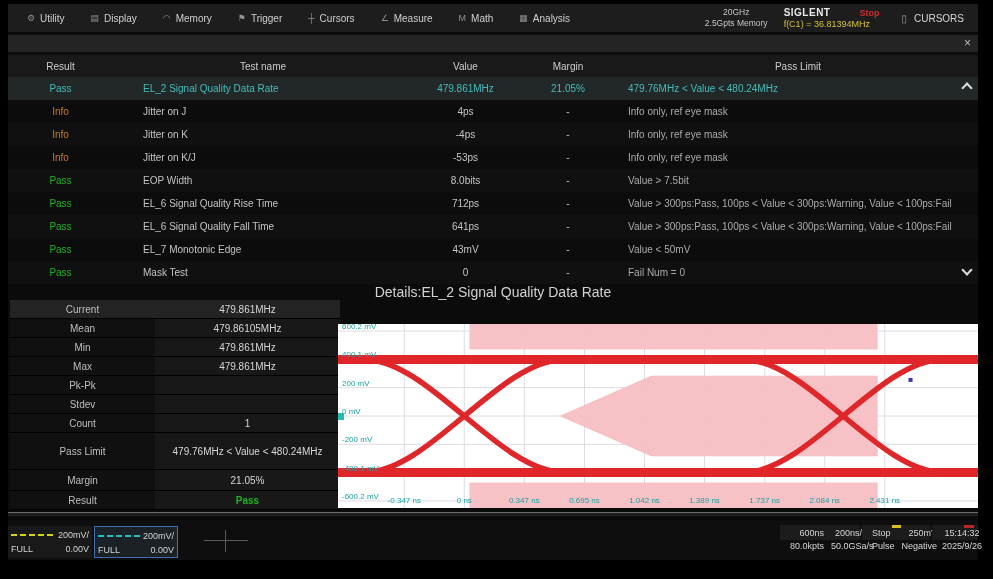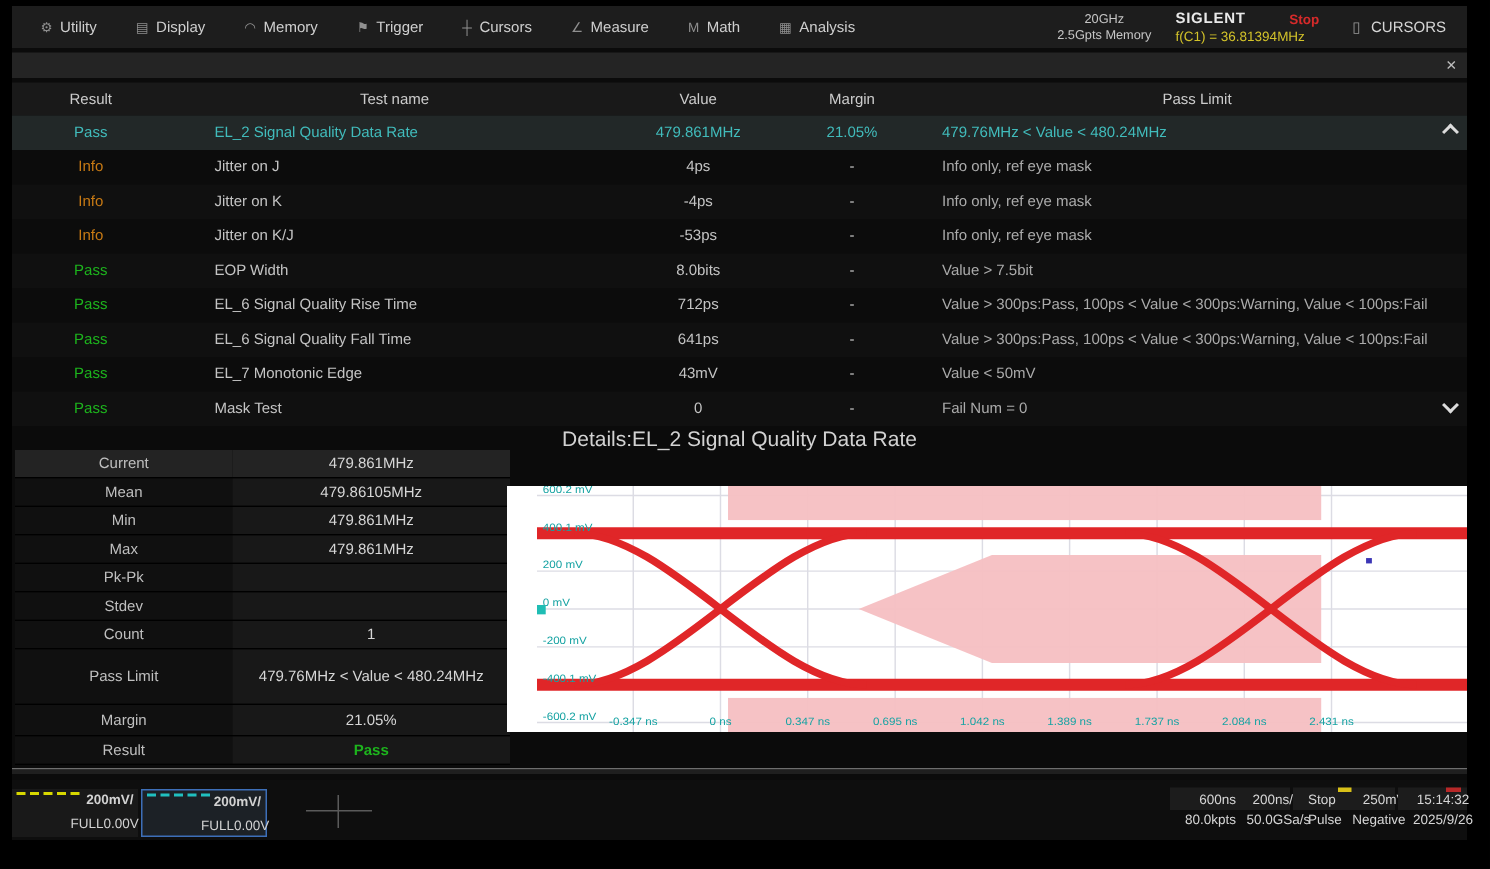--- a/index.html
+++ b/index.html
@@ -59,37 +59,37 @@
   .d-row.tall { height:37px; }
   .d-row.mid { height:21px; }
   .d-label { width:145px; text-align:center; color:#bfbfbf; background:#101010; height:100%;
              display:flex; align-items:center; justify-content:center; }
   .d-value { flex:1; text-align:center; color:#d6d6d6; background:#181818; height:100%;
              display:flex; align-items:center; justify-content:center; }
   .d-row.first .d-label, .d-row.first .d-value { background:#232323; }
   .d-value.green { color:#1db41d; font-weight:bold; }
 
   
-  .eye { position:absolute; left:330px; top:320px; width:640px; height:164px; background:#ffffff;padding-left:20px; }
+  .eye { position:absolute; left:330px; top:320px; width:640px; height:184px; background:#ffffff; }
   .eye svg { display:block; width:100%; height:100%; }
 
   
   .separator { position:absolute; left:0; top:508px; right:0; height:1px; background:#6e6e6e; }
   .separator2 { position:absolute; left:0; top:509px; right:0; height:3px; background:#1f1f1f; }
 
   
   .bottombar { position:absolute; left:0; top:516px; right:0; height:40px; background:#0e0e0e; }
   .ch-box { position:absolute; top:6px; width:84px; height:32px; background:#191919;
             font-size:9px; color:#d2d2d2; padding:2px 3px; }
   .ch-box.selected { background:#1c2126; border:1px solid #3d6fb8; }
   .ch1 { left:0; } .ch2 { left:86px; }
-  .ch-top { display:flex; justify-content:space-between; align-items:flex-start; height:13px;font-weight:bold; }
+  .ch-top { display:flex; justify-content:space-between; align-items:center; height:13px; }
   .ch-dash { width:42px; border-top:2px dashed #d8d800; }
   .ch-dash.teal { border-top-color:#20c0c0; }
-  .ch-bottom { display:flex; justify-content:space-between; align-items:flex-end; height:13px;margin-left:36px; }
+  .ch-bottom { display:flex; justify-content:space-between; align-items:flex-end; height:13px; }
   .crosshair { position:absolute; left:196px; top:10px; width:44px; height:22px; }
   .crosshair .h { position:absolute; left:0; right:0; top:10px; height:1px; background:#5a5a5a; }
   .crosshair .v { position:absolute; left:21px; top:0; bottom:0; width:1px; background:#5a5a5a; }
   .info-box { position:absolute; top:5px; height:15px; background:#1c1c1c; display:grid;
               grid-template-columns:1fr 1fr; column-gap:7px; font-size:9px; color:#d6d6d6;
               padding:2px 10px; line-height:13px; }
   .info-box .col { text-align:right; }
   .info-box .col.left-al { text-align:left; }
   .tb-box { left:772px; width:80px; }
   .trig-box { left:854px; width:68px; }

